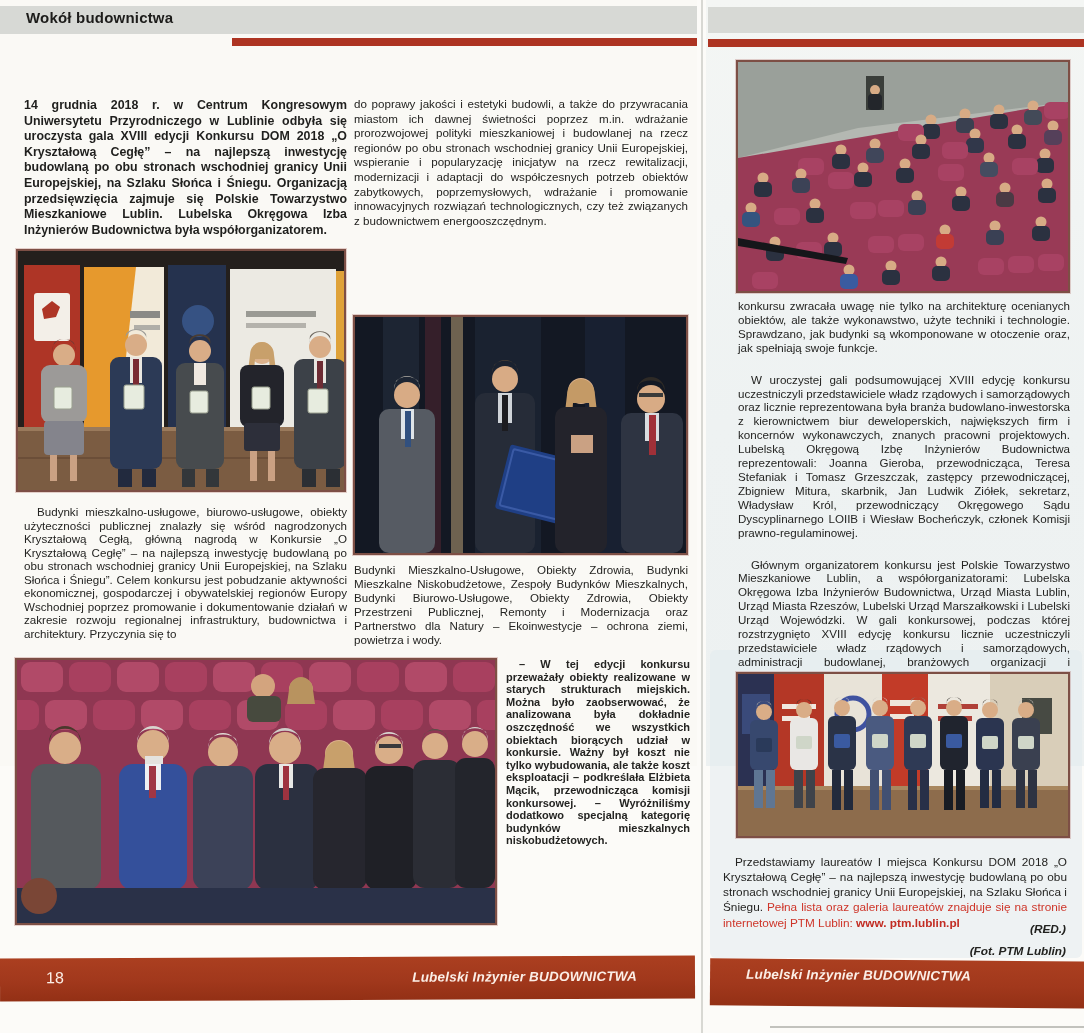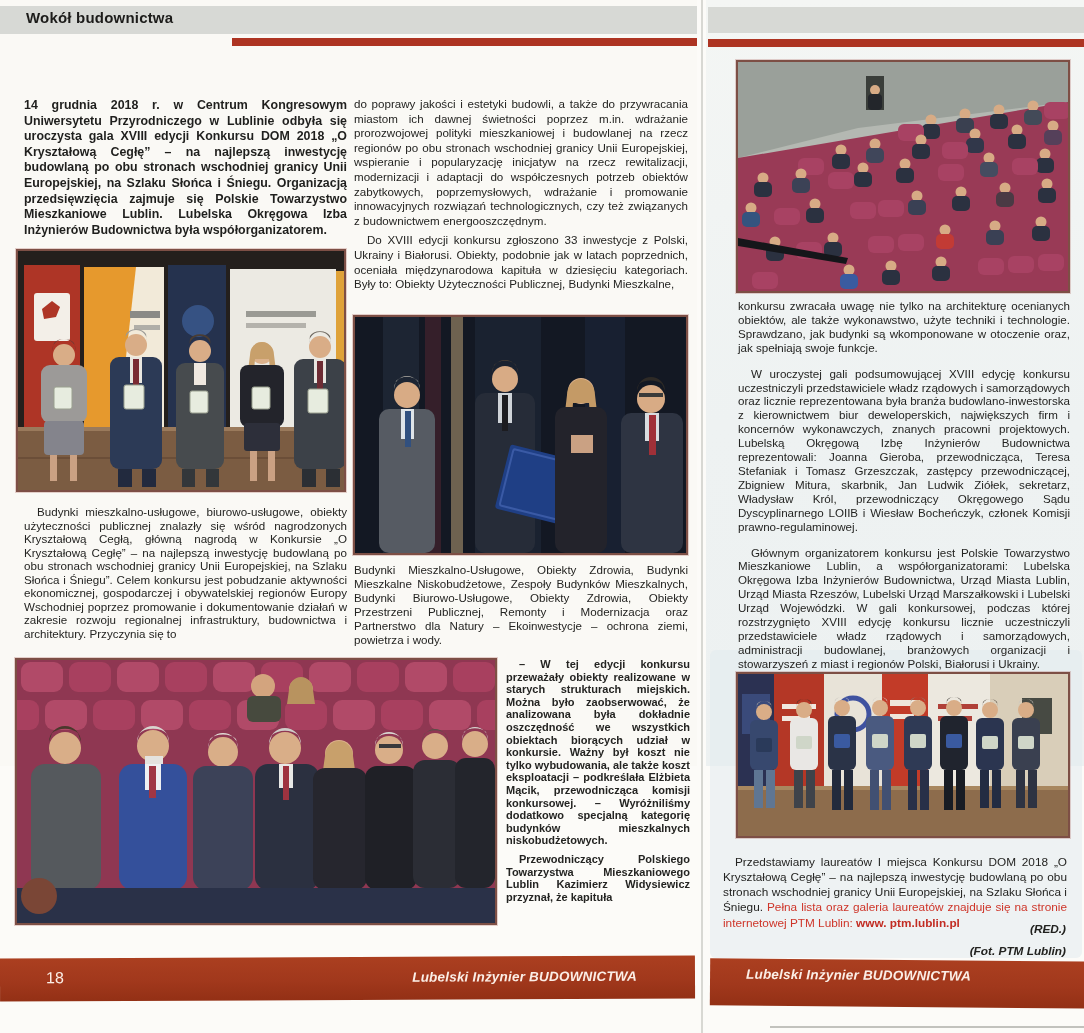--- a/index.html
+++ b/index.html
@@ -22,21 +22,21 @@
   .body-text p{margin:0;}
   .lead{left:24px;top:98px;width:323px;font-size:12.4px;line-height:15.6px;font-weight:bold;color:#1f1f1d;}
   .col1-para{left:24px;top:505px;width:323px;font-size:11.6px;line-height:13.5px;text-indent:13px;}
   .col2-block{left:354px;top:97px;width:334px;font-size:11.6px;line-height:14.6px;}
   .col2-block p + p{margin-top:5px;text-indent:13px;}
   .col2-para3{left:354px;top:563px;width:334px;font-size:11.6px;line-height:14px;}
   .sidebar-col{left:506px;top:658px;width:184px;font-size:11px;line-height:12.6px;font-weight:bold;}
   .sidebar-col p + p{margin-top:6px;}
   .sidebar-col p{text-indent:13px;}
   .right-block{left:32px;top:299px;width:332px;font-size:11.6px;line-height:13.9px;}
-  .right-block p + p{margin-top:12px;text-indent:13px;}
+  .right-block p + p{margin-top:18px;text-indent:13px;}
   .closing{left:17px;top:843px;width:344px;font-size:11.8px;line-height:15.2px;text-indent:12px;}
   .closing .red{color:#ce3529;}
   .closing b.red{color:#c22c22;}
   .byline{position:absolute;right:18px;text-align:center;font-size:11.8px;font-weight:bold;font-style:italic;color:#22221f;}
 
   .photo-frame{position:absolute;border:2px solid rgba(201,116,99,.55);box-shadow:0 0 0 1px rgba(160,80,70,.25);background:#222;}
   .photo-frame svg{display:block;width:100%;height:100%;}
   .caption{position:absolute;font-size:10.8px;color:#1d1d1b;text-align:center;margin-top:35px;}
 
   .footer-bar{position:absolute;background:linear-gradient(180deg,#ab3f20 0%,#a1381c 55%,#933015 100%);color:#fbeee6;}
@@ -126,21 +126,20 @@
         <rect x="284" y="218" width="14" height="18" fill="#2b2f34"></rect>
           <rect x="308" y="218" width="14" height="18" fill="#2b2f34"></rect>
         <rect x="290" y="138" width="20" height="24" rx="2" fill="#e7ecdf" stroke="#9aa08f"></rect>
       </svg>
     </div>
 
     <div class="body-text col1-para">Budynki mieszkalno-usługowe, biurowo-usługowe, obiekty użyteczności publicznej znalazły się wśród nagrodzonych Kryształową Cegłą, główną nagrodą w Konkursie „O Kryształową Cegłę” – na najlepszą inwestycję budowlaną po obu stronach wschodniej granicy Unii Europejskiej, na Szlaku Słońca i Śniegu”. Celem konkursu jest pobudzanie aktywności ekonomicznej, gospodarczej i obywatelskiej regionów Europy Wschodniej poprzez promowanie i dokumentowanie działań w zakresie rozwoju regionalnej infrastruktury, budownictwa i architektury. Przyczynia się to</div>
 
     <div class="body-text col2-block">
       <p>do poprawy jakości i estetyki budowli, a także do przywracania miastom ich dawnej świetności poprzez m.in. wdrażanie prorozwojowej polityki mieszkaniowej i budowlanej na rzecz regionów po obu stronach wschodniej granicy Unii Europejskiej, wspieranie i popularyzację inicjatyw na rzecz rewitalizacji, modernizacji i adaptacji do współczesnych potrzeb obiektów zabytkowych, poprzemysłowych, wdrażanie i promowanie innowacyjnych rozwiązań technologicznych, czy też związanych z budownictwem energooszczędnym.</p>
-      <p>Do XVIII edycji konkursu zgłoszono 33 inwestycje z Polski, Ukrainy i Białorusi. Obiekty, podobnie jak w latach poprzednich, oceniała międzynarodowa kapituła w dziesięciu kategoriach. Były to: Obiekty Użyteczności Publicznej, Budynki Mieszkalne,</p>
     </div>
 
     <div class="photo-frame" style="left:353px;top:315px;width:335px;height:240px;">
       <svg viewBox="0 0 331 236" preserveAspectRatio="none">
         <rect width="331" height="236" fill="#131823"></rect>
         <rect x="28" y="0" width="36" height="236" fill="#1d2533"></rect>
         <rect x="70" y="0" width="16" height="236" fill="#351f2a"></rect>
         <rect x="96" y="0" width="12" height="236" fill="#6e6250"></rect>
         <rect x="120" y="0" width="66" height="236" fill="#1a2230"></rect>
         <rect x="230" y="0" width="40" height="236" fill="#182031"></rect>
@@ -248,21 +247,20 @@
           <rect x="438" y="98" width="40" height="130" rx="11" fill="#23252c"></rect>
         </g>
         <rect x="0" y="228" width="478" height="35" fill="#2a3148"></rect>
         <circle cx="22" cy="236" r="18" fill="#7a4636"></circle>
       </svg>
     </div>
     <div class="caption" style="left:15px;top:929px;width:482px;">Przedstawiciele LOIIB na uroczystej gali</div>
 
     <div class="body-text sidebar-col">
       <p>– W tej edycji konkursu przeważały obiekty realizowane w starych strukturach miejskich. Można było zaobserwować, że analizowana była dokładnie oszczędność we wszystkich obiektach biorących udział w konkursie. Ważny był koszt nie tylko wybudowania, ale także koszt eksploatacji – podkreślała Elżbieta Mącik, przewodnicząca komisji konkursowej. – Wyróżniliśmy dodatkowo specjalną kategorię budynków mieszkalnych niskobudżetowych.</p>
-      <p>Przewodniczący Polskiego Towarzystwa Mieszkaniowego Lublin Kazimierz Widysiewicz przyznał, że kapituła</p>
     </div>
 
     <div class="footer-bar" id="footer-left">
       <span class="page-num">18</span>
       <span class="footer-title">Lubelski Inżynier BUDOWNICTWA</span>
     </div>
   </div>
 
   <div class="page" id="page-right">
 

